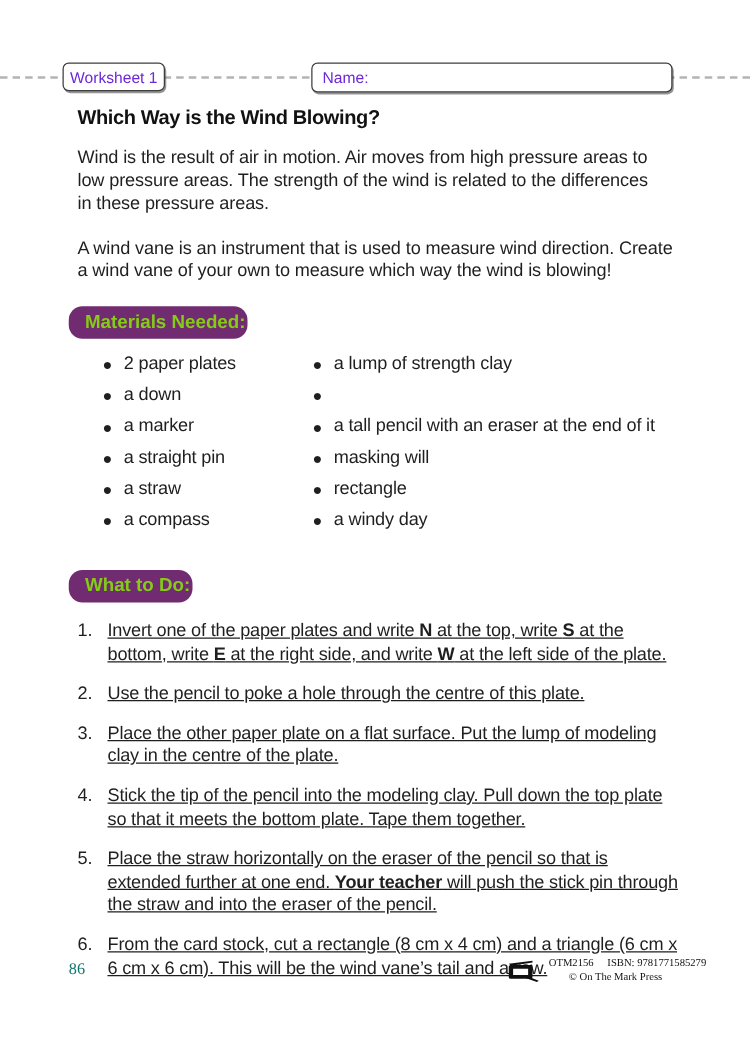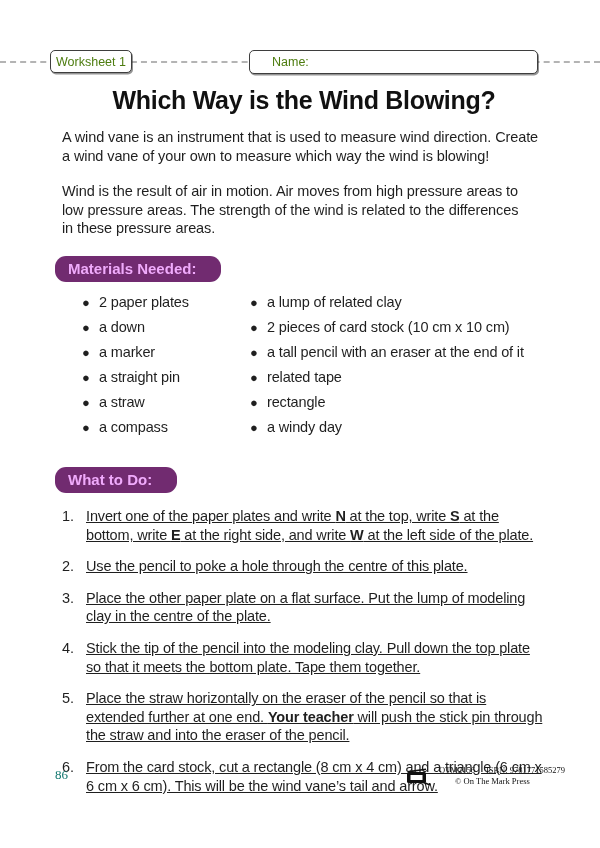--- a/index.html
+++ b/index.html
@@ -17,40 +17,40 @@
     position:absolute; top:61px; left:0; right:0;
     border-top:2px dashed #b4b4b4;
   }
   .hdr-box {
     position:absolute; top:50px;
     background:#ffffff;
     border:1.5px solid #3e3e3e;
     border-radius:5px;
     box-shadow:1px 1.5px 0 rgba(60,60,60,0.55);
     display:flex; align-items:center;
-    font-size:12.5px; color:#4d7c0f;
+    font-size:12.5px; color:#6d28d9;
     box-sizing:border-box;
   }
   .ws-box { left:50px; width:82px; height:23px; justify-content:center; }
-  .name-box { left:249px; width:289px; height:24px; padding-left:22px; }
+  .name-box { left:249px; width:289px; height:24px; padding-left:8px; }
 
   
   .content { position:absolute; top:86px; left:62px; width:484px; }
   .title {
-    font-size:25px; font-weight:bold; text-align:center;
+    font-size:16px; font-weight:bold; 
     letter-spacing:-0.3px; margin:0 0 13px 0; color:#111;
   }
   .para { margin:0 0 17px 0; }
   .para .line { font-size:14.5px; line-height:18.6px; white-space:nowrap; letter-spacing:-0.1px; }
 
   .badge {
     display:inline-block;
-    background:#712b70; color:#f0abfc;
+    background:#712b70; color:#84cc16;
     font-weight:bold; font-size:15px;
-    padding:4px 25px 5px 13px;
+    padding:4px 2px 5px 13px;
     border-radius:11px;
     margin:1px 0 10px -7px;
   }
 
   .materials-lists { display:flex; margin:2px 0 22px 0; }
   .mcol { list-style:none; margin:0; padding:0; }
   .mcol-left { width:186px; padding-left:20px; box-sizing:border-box; flex-shrink:0; }
   .mcol-right { padding-left:2px; }
   .mcol li { display:flex; font-size:14.5px; letter-spacing:-0.15px; margin-bottom:7px; white-space:nowrap; }
   .bullet { width:17px; flex-shrink:0; font-size:13px; line-height:18px; }
@@ -87,30 +87,30 @@
   </div>
   <div class="hdr-box name-box">
     <span>Name:</span>
   </div>
 
   <div class="content">
 
     <div class="title">Which Way is the Wind Blowing?</div>
 
     <div class="para">
-      <div class="line">A wind vane is an instrument that is used to measure wind direction. Create</div>
-      <div class="line">a wind vane of your own to measure which way the wind is blowing!</div>
-    </div>
-
-    <div class="para">
       <div class="line">Wind is the result of air in motion. Air moves from high pressure areas to</div>
       <div class="line">low pressure areas. The strength of the wind is related to the differences</div>
       <div class="line">in these pressure areas.</div>
     </div>
 
+    <div class="para">
+      <div class="line">A wind vane is an instrument that is used to measure wind direction. Create</div>
+      <div class="line">a wind vane of your own to measure which way the wind is blowing!</div>
+    </div>
+
     <div class="badge">Materials Needed:</div>
 
     <div class="materials-lists">
       <ul class="mcol mcol-left">
         <li>
             <span class="bullet">●</span>
             <span>2 paper plates</span>
           </li>
         <li>
             <span class="bullet">●</span>
@@ -129,33 +129,32 @@
             <span>a straw</span>
           </li>
         <li>
             <span class="bullet">●</span>
             <span>a compass</span>
           </li>
       </ul>
       <ul class="mcol mcol-right">
         <li>
             <span class="bullet">●</span>
-            <span>a lump of related clay</span>
-          </li>
-        <li>
-            <span class="bullet">●</span>
-            <span>2 pieces of card stock (10 cm x 10 cm)</span>
+            <span>a lump of strength clay</span>
+          </li>
+        <li>
+            <span class="bullet">●</span>
           </li>
         <li>
             <span class="bullet">●</span>
             <span>a tall pencil with an eraser at the end of it</span>
           </li>
         <li>
             <span class="bullet">●</span>
-            <span>related tape</span>
+            <span>masking will</span>
           </li>
         <li>
             <span class="bullet">●</span>
             <span>rectangle</span>
           </li>
         <li>
             <span class="bullet">●</span>
             <span>a windy day</span>
           </li>
       </ul>

